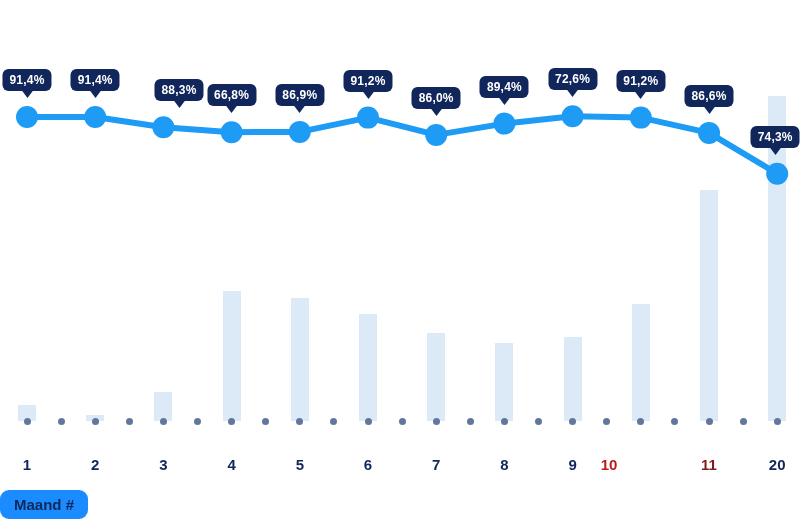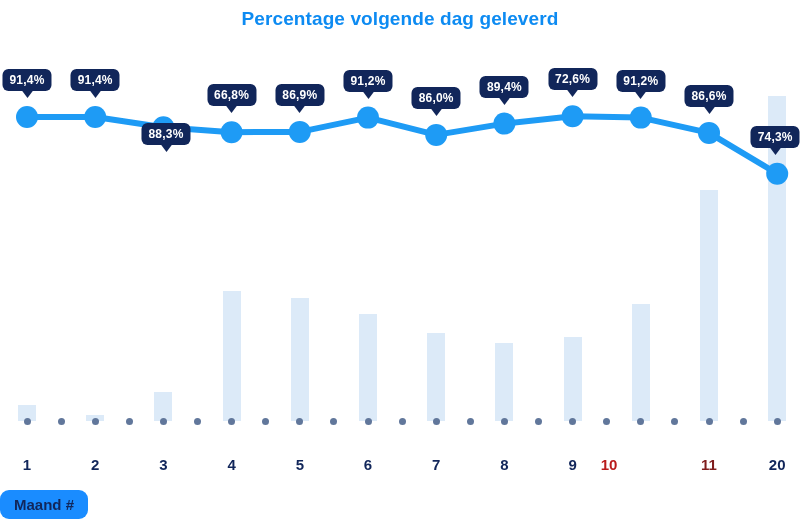--- a/index.html
+++ b/index.html
@@ -169,21 +169,20 @@
     padding: 7px 14px;
     line-height: 1;
   }
 </style>
 </head>
 <body>
 
 <div id="chart-root">
 
   <div class="chart-title">
-    <span class="title-line">Percentage volgende dag geleverd</span>
   </div>
 
   <div class="plot-area">
     <div class="bars-layer" id="bars-layer">
         <div class="bar" style="left: 18px; top: 404.762px; height: 16.2381px; background: rgb(220, 234, 248);"></div>
         <div class="bar" style="left: 86.2px; top: 414.505px; height: 6.49524px; background: rgb(220, 234, 248);"></div>
         <div class="bar" style="left: 154.4px; top: 391.771px; height: 29.2286px; background: rgb(220, 234, 248);"></div>
         <div class="bar" style="left: 222.6px; top: 291.095px; height: 129.905px; background: rgb(220, 234, 248);"></div>
         <div class="bar" style="left: 290.8px; top: 297.59px; height: 123.41px; background: rgb(220, 234, 248);"></div>
         <div class="bar" style="left: 359px; top: 313.829px; height: 107.171px; background: rgb(220, 234, 248);"></div>
@@ -230,21 +229,21 @@
         <circle cx="436.2" cy="134.9" r="11" class="series-marker" fill="#1e9bf5"></circle>
         <circle cx="504.4" cy="123.6" r="11" class="series-marker" fill="#1e9bf5"></circle>
         <circle cx="572.6" cy="116.3" r="11" class="series-marker" fill="#1e9bf5"></circle>
         <circle cx="640.8" cy="117.6" r="11" class="series-marker" fill="#1e9bf5"></circle>
         <circle cx="709.0" cy="132.9" r="11" class="series-marker" fill="#1e9bf5"></circle>
         <circle cx="777.2" cy="173.7" r="11" class="series-marker" fill="#1e9bf5"></circle>
       </svg>
     <div class="labels-layer" id="labels-layer">
         <div class="data-label" style="background: rgb(17, 38, 90); left: 27px; top: 68.952px;">91,4%</div>
         <div class="data-label" style="background: rgb(17, 38, 90); left: 95.2px; top: 68.952px;">91,4%</div>
-        <div class="data-label" style="background: rgb(17, 38, 90); left: 166px; top: 79.244px; margin-top: 44px;">88,3%</div>
+        <div class="data-label" style="background: rgb(17, 38, 90); left: 179px; top: 79.244px;">88,3%</div>
         <div class="data-label" style="background: rgb(17, 38, 90); left: 231.6px; top: 84.224px;">66,8%</div>
         <div class="data-label" style="background: rgb(17, 38, 90); left: 299.8px; top: 83.892px;">86,9%</div>
         <div class="data-label" style="background: rgb(17, 38, 90); left: 368px; top: 69.616px;">91,2%</div>
         <div class="data-label" style="background: rgb(17, 38, 90); left: 436.2px; top: 86.88px;">86,0%</div>
         <div class="data-label" style="background: rgb(17, 38, 90); left: 504.4px; top: 75.592px;">89,4%</div>
         <div class="data-label" style="background: rgb(17, 38, 90); left: 572.6px; top: 68.288px;">72,6%</div>
         <div class="data-label" style="background: rgb(17, 38, 90); left: 640.8px; top: 69.616px;">91,2%</div>
         <div class="data-label" style="background: rgb(17, 38, 90); left: 709px; top: 84.888px;">86,6%</div>
         <div class="data-label" style="background: rgb(17, 38, 90); left: 775.2px; top: 125.724px;">74,3%</div>
       </div>

